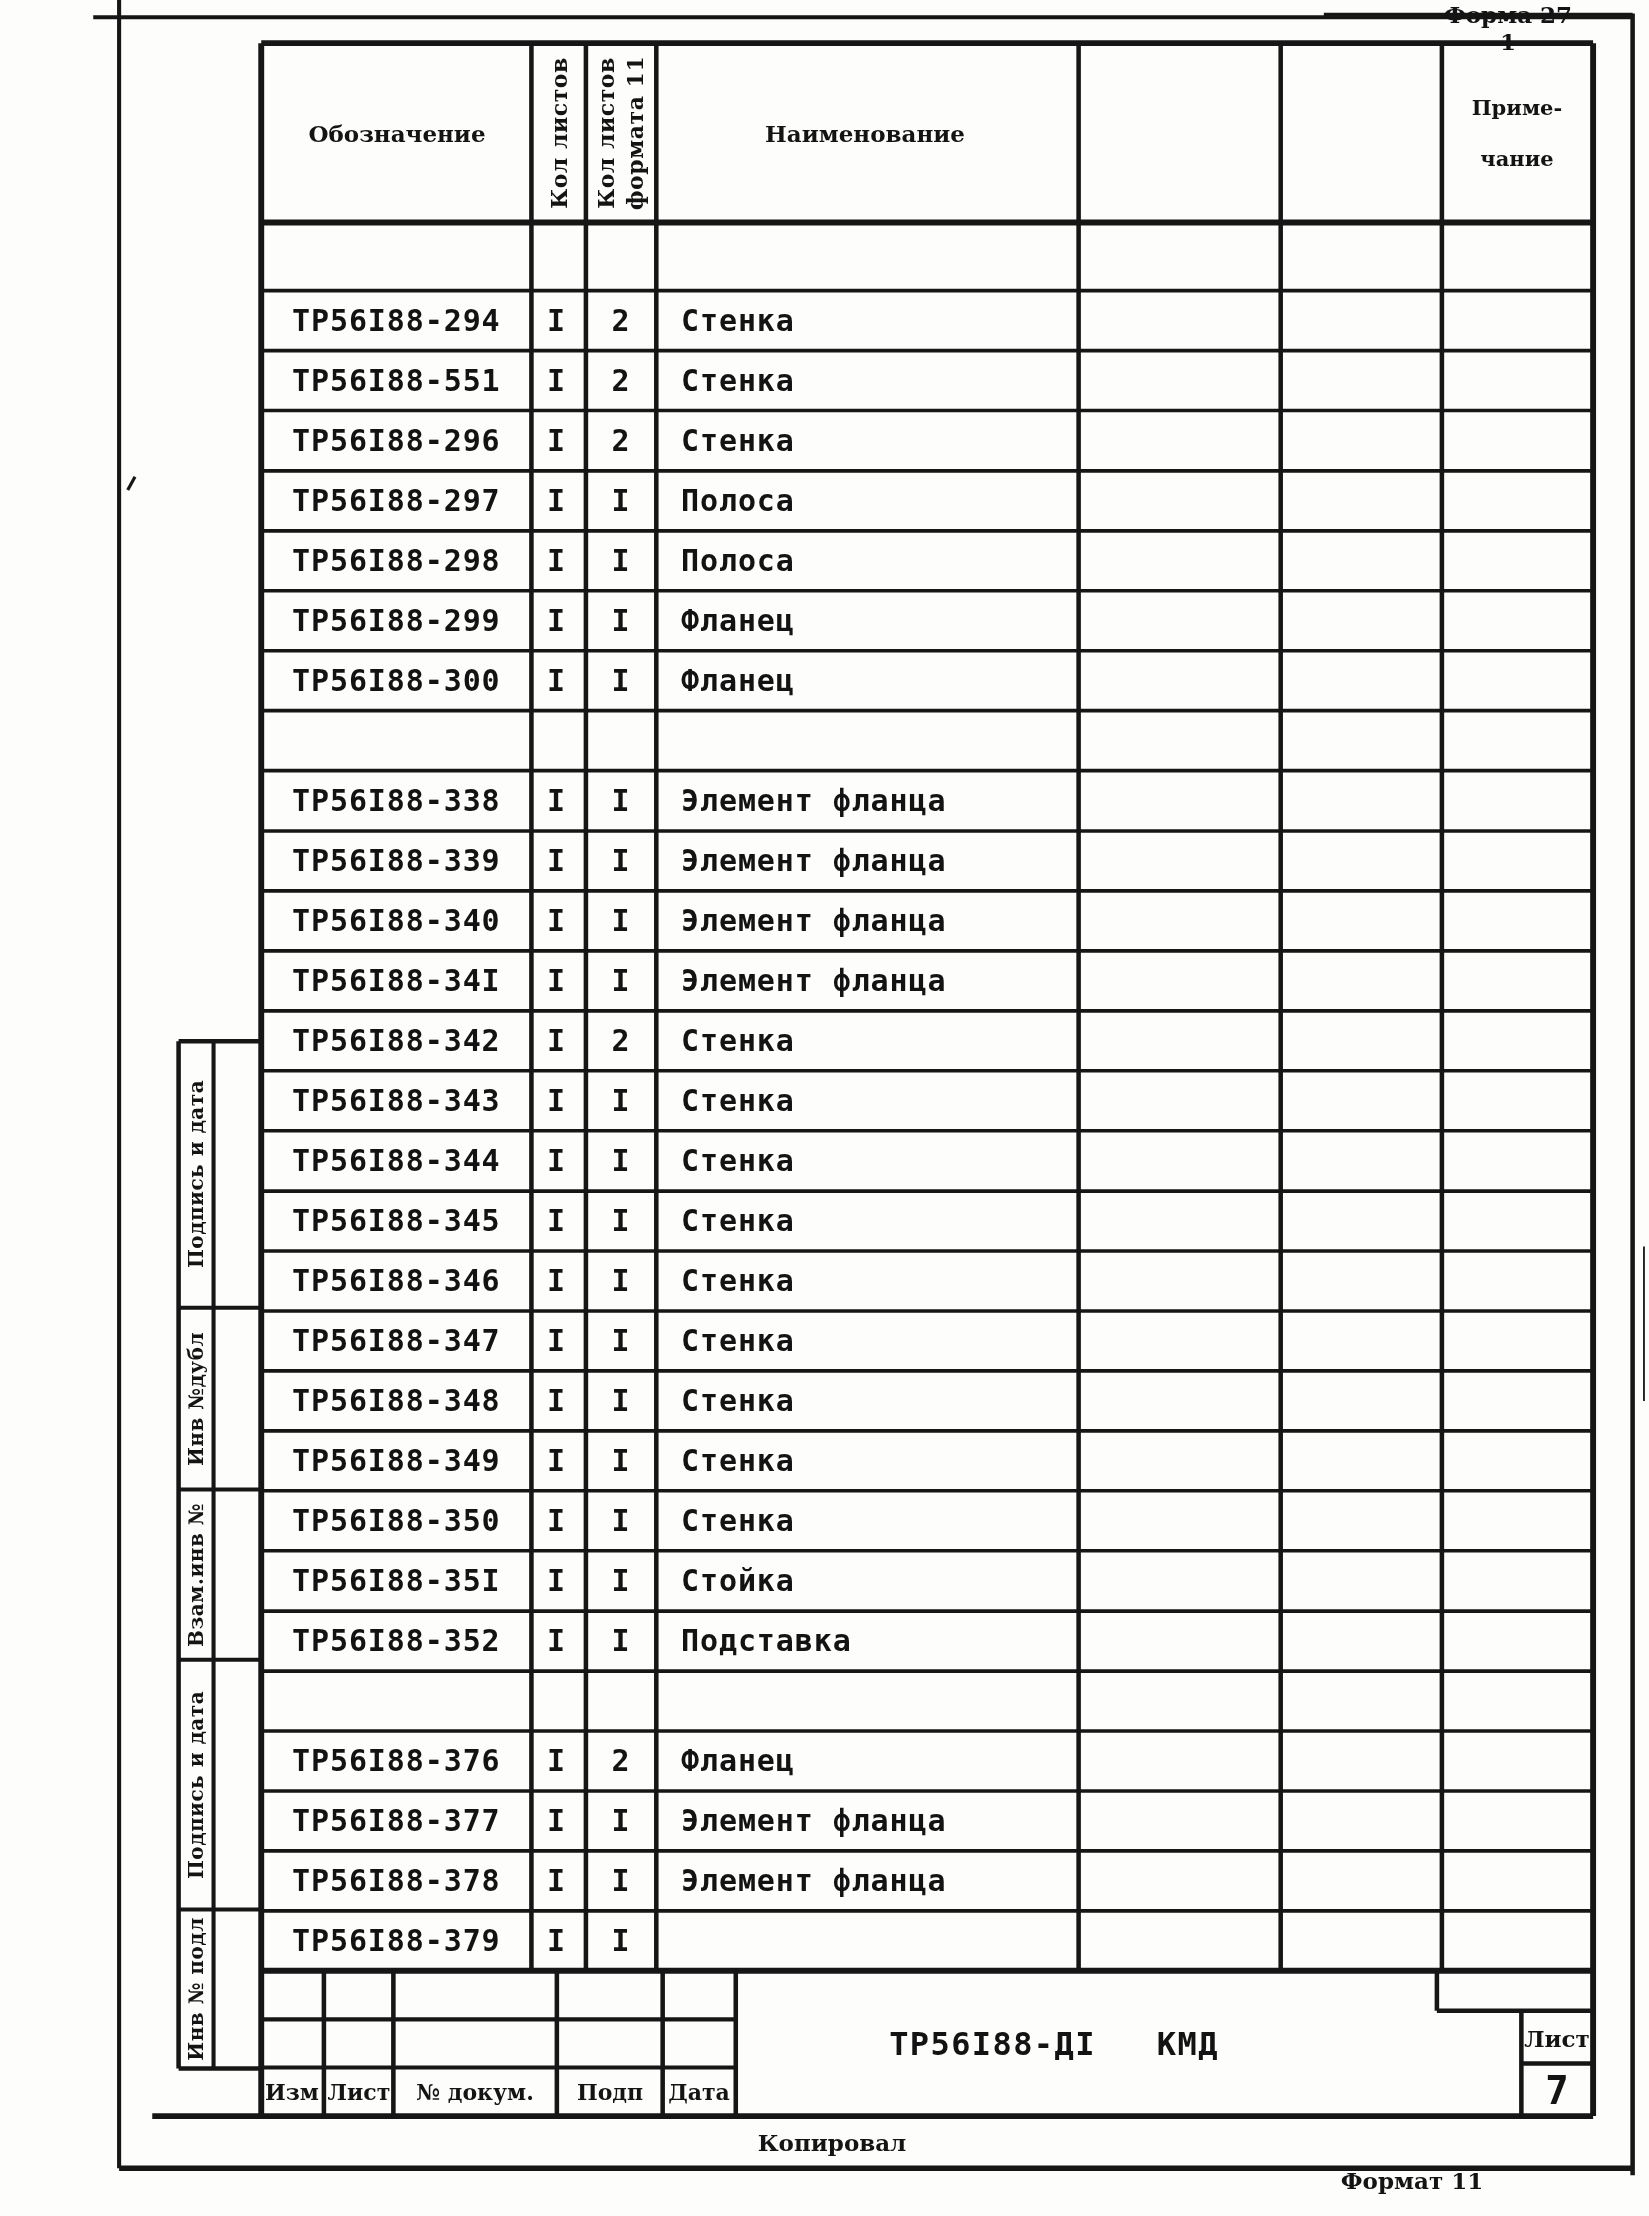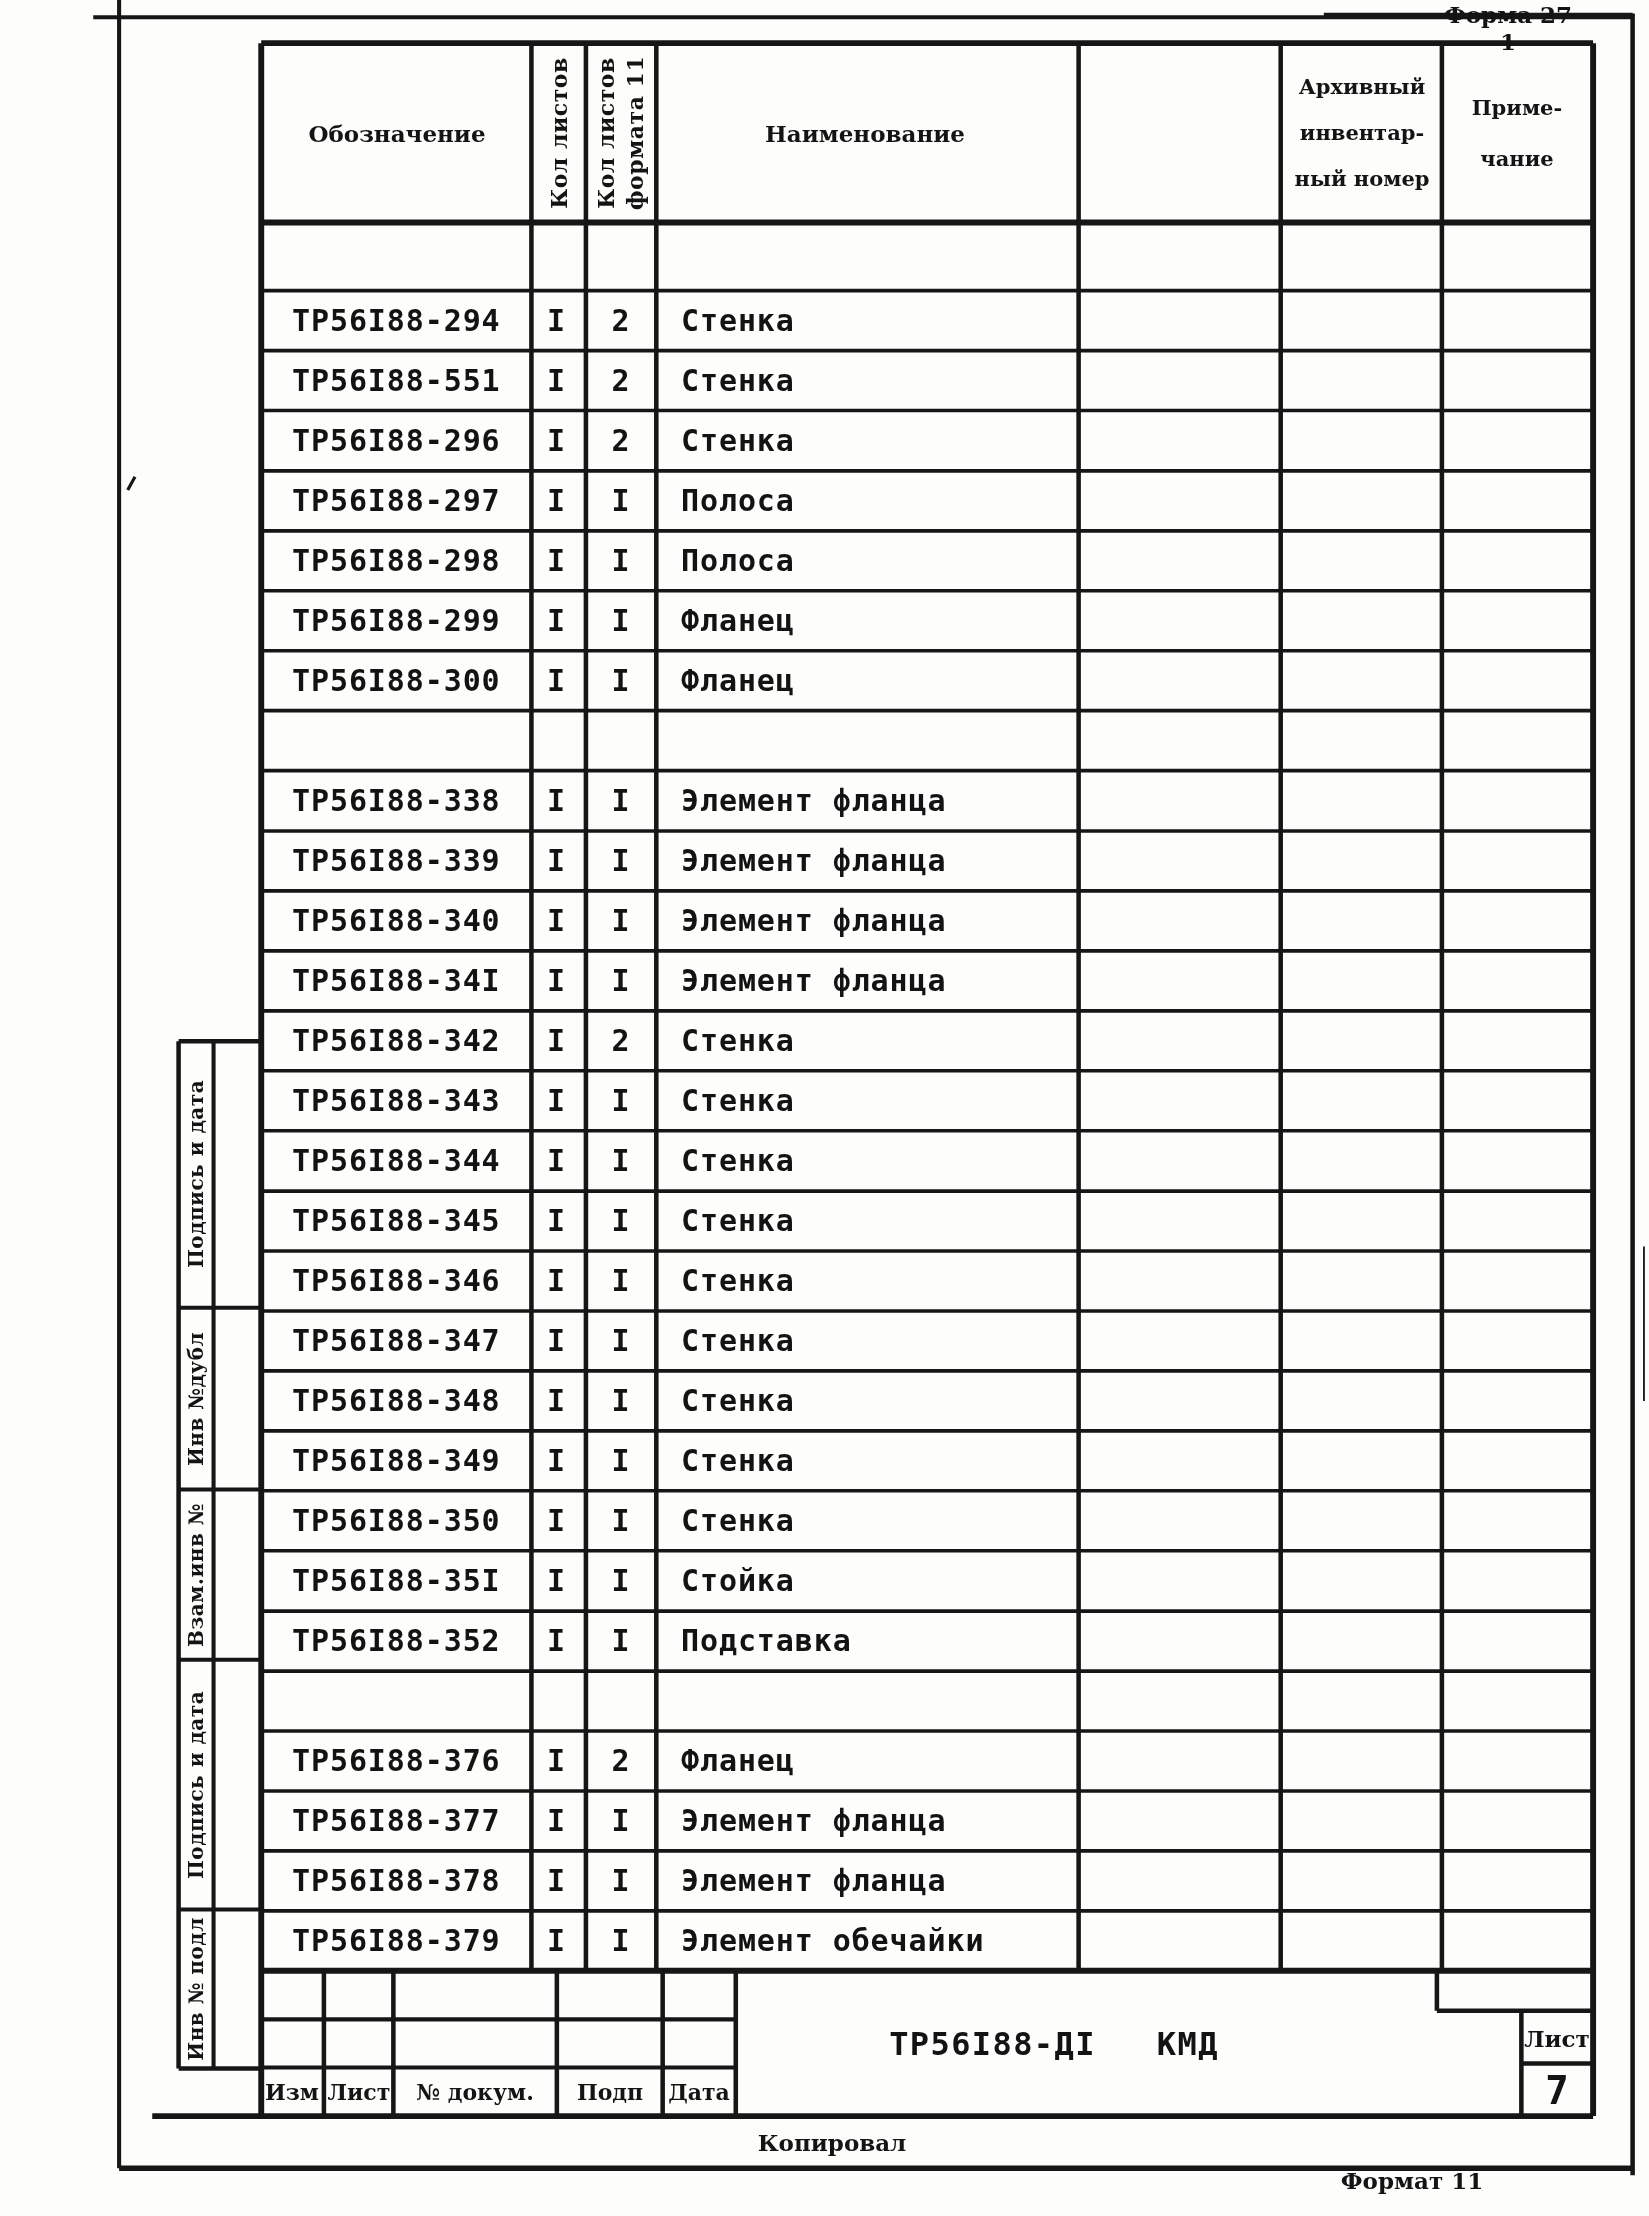--- a/index.html
+++ b/index.html
@@ -176,23 +176,20 @@
   <div class="ctext print h-big" style="left:397px; top:133px;">Обозначение</div>
 
   <div class="vtext print h-vert" style="left:559px; top:133px;">Кол листов</div>
 
   <div class="vtext print h-vert" style="left:621px; top:133px;">Кол листов
 формата 11</div>
 
   <div class="ctext print h-big" style="left:865px; top:133px;">Наименование</div>
 
 
-  <div class="ctext print h-arch" style="left:1362px; top:133px;">Архивный
-инвентар-
-ный номер</div>
 
   <div class="ctext print h-mid" style="left:1517px; top:133px;">Приме-
 чание</div>
 
   <div class="rows-layer">
       <div class="trow" style="top: 291px;">
       <span class="cell c-des">ТР56I88-294</span>
       <span class="cell c-n1">I</span>
       <span class="cell c-n2">2</span>
       <span class="cell c-name">Стенка</span>
@@ -350,21 +347,20 @@
       <div class="trow" style="top: 1851px;">
       <span class="cell c-des">ТР56I88-378</span>
       <span class="cell c-n1">I</span>
       <span class="cell c-n2">I</span>
       <span class="cell c-name">Элемент фланца</span>
     </div>
       <div class="trow" style="top: 1911px;">
       <span class="cell c-des">ТР56I88-379</span>
       <span class="cell c-n1">I</span>
       <span class="cell c-n2">I</span>
-      <span class="cell c-name">Элемент обечайки</span>
     </div>
     </div>
 
   <div class="vtext print strip-label" style="left:196px; top:1174px;">Подпись и дата</div>
   <div class="vtext print strip-label" style="left:196px; top:1399px;">Инв №дубл</div>
   <div class="vtext print strip-label" style="left:196px; top:1575px;">Взам.инв №</div>
   <div class="vtext print strip-label" style="left:196px; top:1785px;">Подпись и дата</div>
   <div class="vtext print strip-label" style="left:196px; top:1989px;">Инв № подл</div>
 
   <div class="ctext print tb-col-label" style="left:292px;  top:2092px;">Изм</div>

